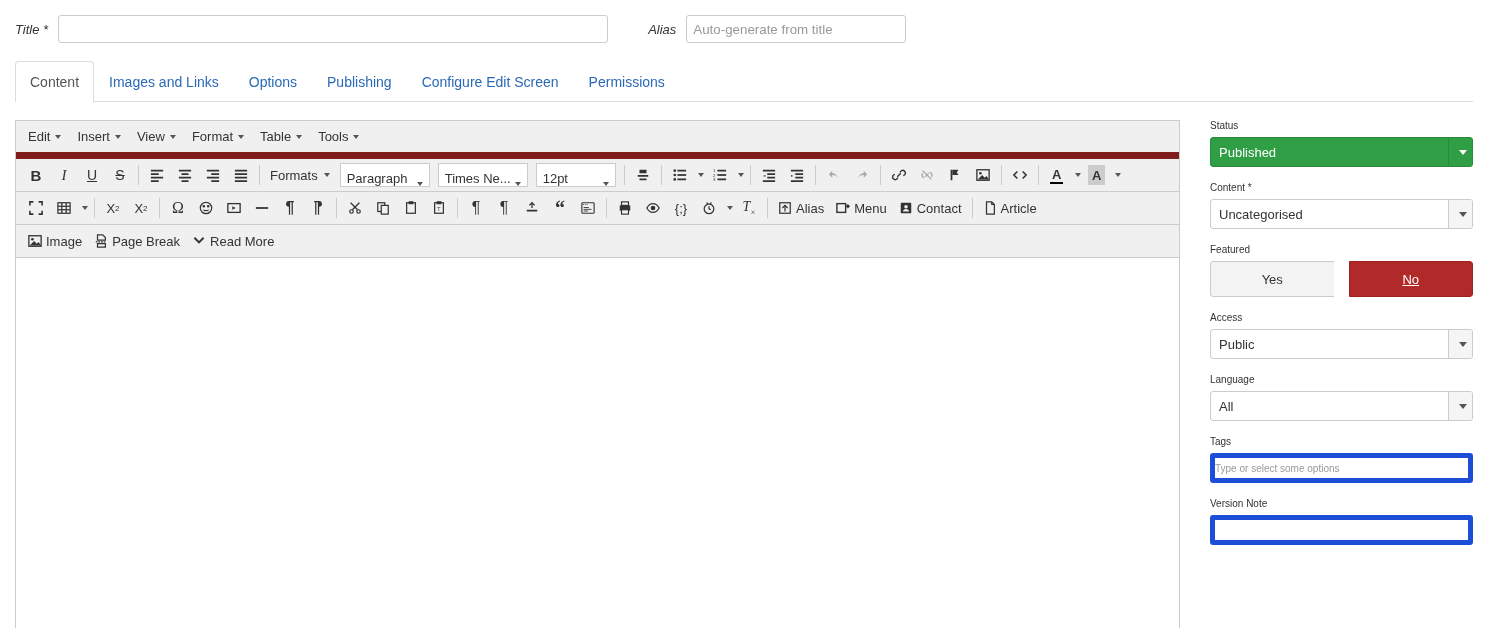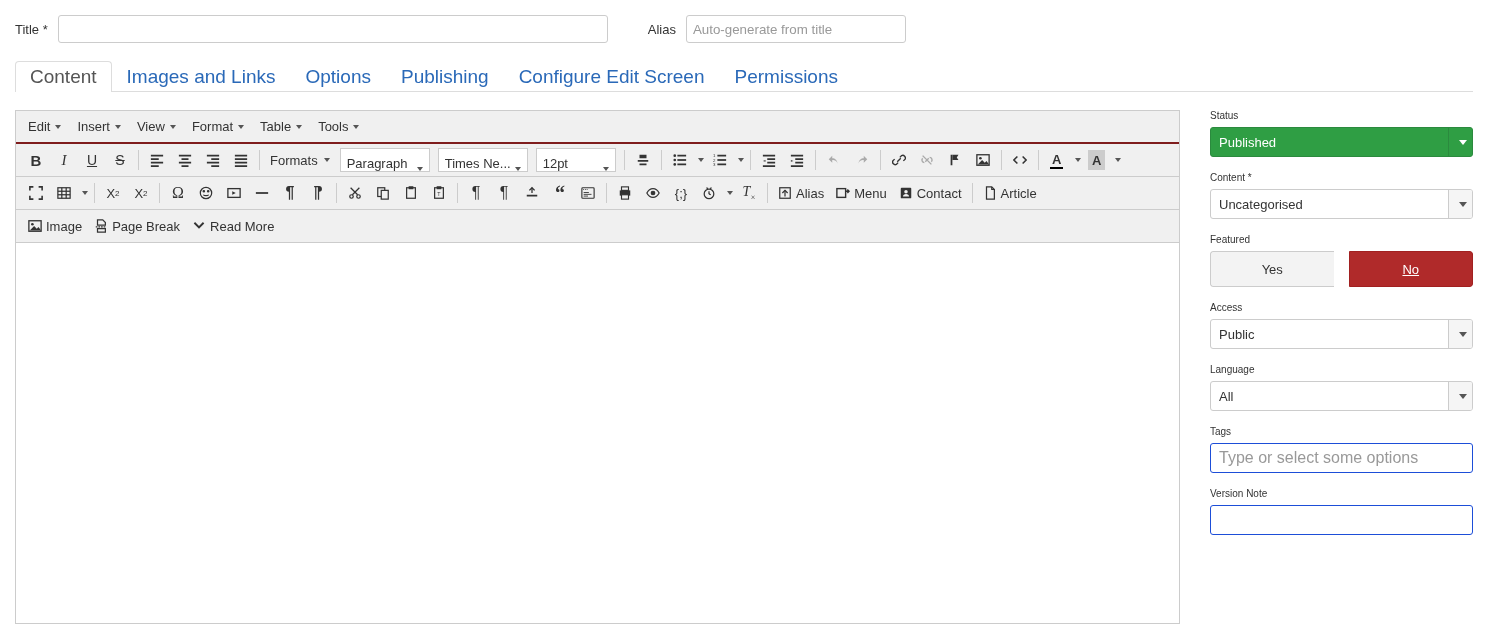--- a/index.html
+++ b/index.html
@@ -17,20 +17,21 @@
   
   .header-row {
     display: flex;
     align-items: center;
     gap: 10px;
     margin-bottom: 18px;
   }
   .header-row label {
     font-size: 13px;
     color: #333;
+    font-style: italic;
   }
   .title-input {
     width: 550px;
     height: 28px;
     padding: 4px 6px;
     border: 1px solid #ccc;
     border-radius: 3px;
   }
   .alias-input {
     width: 220px;
@@ -40,22 +41,22 @@
     border-radius: 3px;
   }
   input::placeholder { color: #999; }
   
   .tabs {
     display: flex;
     border-bottom: 1px solid #ddd;
     margin-bottom: 18px;
   }
   .tab {
-    padding: 4px 14px;
-    font-size: 19px;
+    padding: 12px 14px;
+    font-size: 14px;
     color: #2a69b8;
     cursor: pointer;
     border: 1px solid transparent;
     border-bottom: none;
     margin-bottom: -1px;
     border-radius: 4px 4px 0 0;
   }
   .tab.active {
     color: #555;
     background: #fff;
@@ -73,21 +74,21 @@
   .sidebar {
     flex: 1;
     min-width: 0;
   }
   
   .editor {
     border: 1px solid #ccc;
   }
   .menubar {
     background: #f0f0f0;
-    border-bottom: 2px solid #7f1d1d;
+    border-bottom: 7px solid #7f1d1d;
     padding: 2px 4px;
     display: flex;
   }
   .menubar .menu-item {
     padding: 6px 8px;
     font-size: 13px;
     color: #333;
     display: flex;
     align-items: center;
     gap: 3px;
@@ -239,24 +240,24 @@
   .btn-toggle .no {
     background: #b02a2a;
     color: #fff;
     border: 1px solid #a12020;
     border-radius: 0 3px 3px 0;
     text-decoration: underline;
   }
   .plain-input {
     width: 100%;
     height: 30px;
-    border: 1px solid #1d4ed8;
+    border: 5px solid #1d4ed8;
     border-radius: 3px;
-    padding: 0 8px;
-    font-size: 16px;
+    padding: 0 0;
+    font-size: 10px;
   }
 </style>
 </head>
 <body>
 
 <div class="page">
 
   <div class="header-row">
     <label>Title *</label>
     <input type="text" class="title-input" value="" style="">

